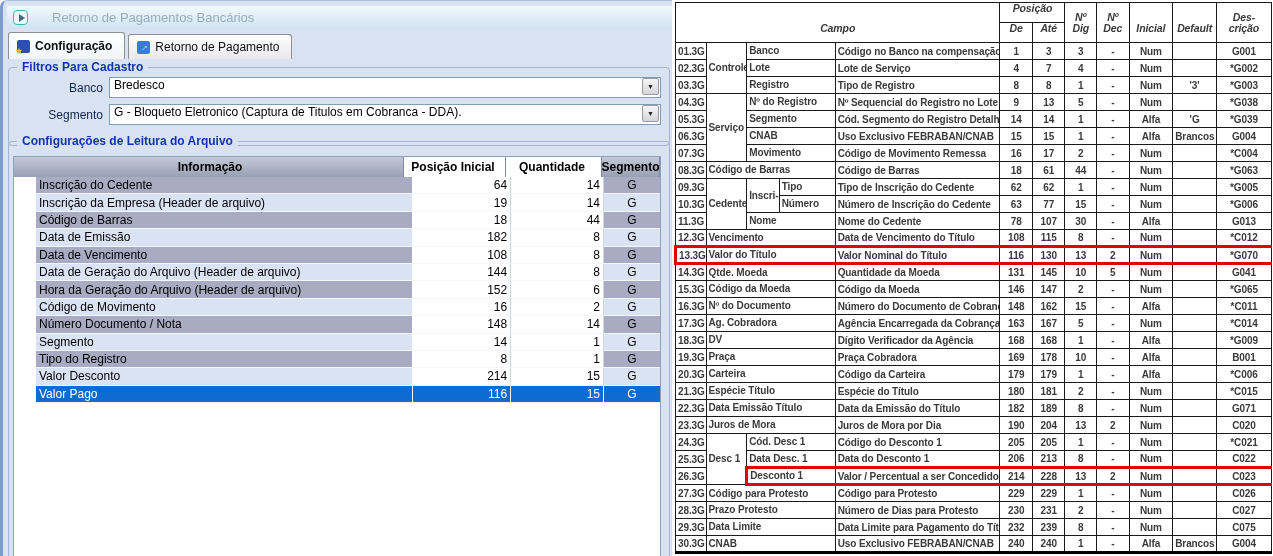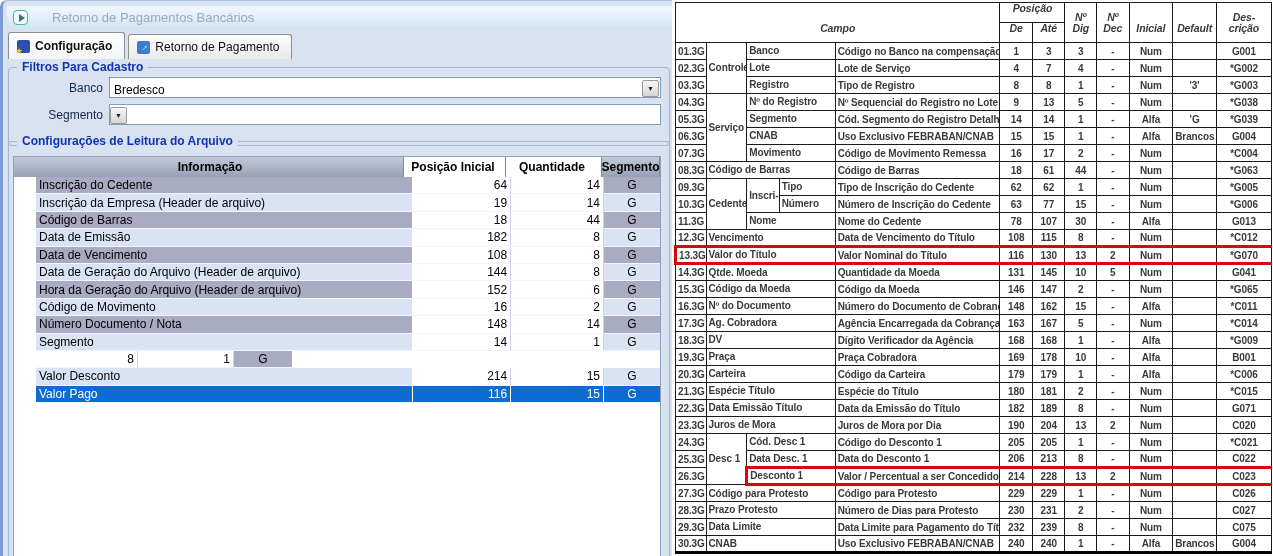--- a/index.html
+++ b/index.html
@@ -41,21 +41,21 @@
   .mag-icon .handle{position:absolute;left:8px;top:9px;width:6px;height:3px;background:#1b55c8;transform:rotate(45deg);border-radius:2px;}
 
   .groupbox{position:absolute;border:1px solid #a2b6d2;border-radius:4px;}
   .groupbox .gtitle{position:absolute;top:-8px;left:8px;background:var(--panelbg);padding:0 5px;
     font-size:12px;font-weight:bold;color:#1233b4;}
   .g1{left:5px;top:66px;width:662px;height:79px;}
   .g2{left:5px;top:140px;width:662px;height:516px;border-bottom:none;border-bottom-left-radius:0;border-bottom-right-radius:0;}
 
   .frow{position:absolute;left:0;right:8px;height:21px;display:flex;align-items:center;}
   .frow .flabel{width:100px;text-align:right;padding-right:6px;font-size:12px;color:#10254e;}
-  .combo{flex:1;height:21px;background:#fff;border:1px solid #7f9db9;display:flex;align-items:flex-end;position:relative;}
+  .combo{flex:1;height:21px;background:#fff;border:1px solid #7f9db9;display:flex;align-items:flex-start;position:relative;}
   .combo .cval{flex:1;font-size:12px;color:#000;padding-left:4px;white-space:nowrap;overflow:hidden;}
   .combo .cbtn{width:17px;height:17px;margin-right:1px;background:linear-gradient(#f6f6f6,#d6d6d8);
     border:1px solid #9a9a9a;border-radius:2px;display:flex;align-items:center;justify-content:center;
     font-size:7px;color:#222;}
   .frow.r1{top:9px;} .frow.r2{top:36px;}
 
   .gridwrap{position:absolute;left:4px;top:14px;width:648px;bottom:0;background:#fff;border:1px solid #8ea0be;}
   .ghead{display:flex;height:20px;background:linear-gradient(#c3c9d6,#98a0b4);}
   .ghead .hc{font-size:12px;font-weight:bold;color:#000;display:flex;align-items:center;justify-content:center;
     border-right:1px solid #8089a0;}
@@ -123,20 +123,21 @@
     <div class="frow r1">
       <span class="flabel">Banco</span>
       <div class="combo">
         <span class="cval">Bredesco</span>
         <span class="cbtn">▼</span>
       </div>
     </div>
     <div class="frow r2">
       <span class="flabel">Segmento</span>
       <div class="combo">
+        <span class="cval">G - Bloqueto Eletronico (Captura de Titulos em Cobranca - DDA).</span>
         <span class="cbtn">▼</span>
       </div>
     </div>
   </div>
 
   <div class="groupbox g2">
     <span class="gtitle">Configurações de Leitura do Arquivo</span>
     <div class="gridwrap">
       <div class="ghead">
         <div class="hc c-info">Informação</div>
@@ -199,20 +200,21 @@
             <div class="gc c-qty">14</div>
             <div class="gc c-seg">G</div>
           </div>
           <div class="grow lt">
             <div class="gc c-info">Segmento</div>
             <div class="gc c-pos">14</div>
             <div class="gc c-qty">1</div>
             <div class="gc c-seg">G</div>
           </div>
           <div class="grow dk">
+            <div class="gc c-info">Tipo do Registro</div>
             <div class="gc c-pos">8</div>
             <div class="gc c-qty">1</div>
             <div class="gc c-seg">G</div>
           </div>
           <div class="grow lt">
             <div class="gc c-info">Valor Desconto</div>
             <div class="gc c-pos">214</div>
             <div class="gc c-qty">15</div>
             <div class="gc c-seg">G</div>
           </div>

